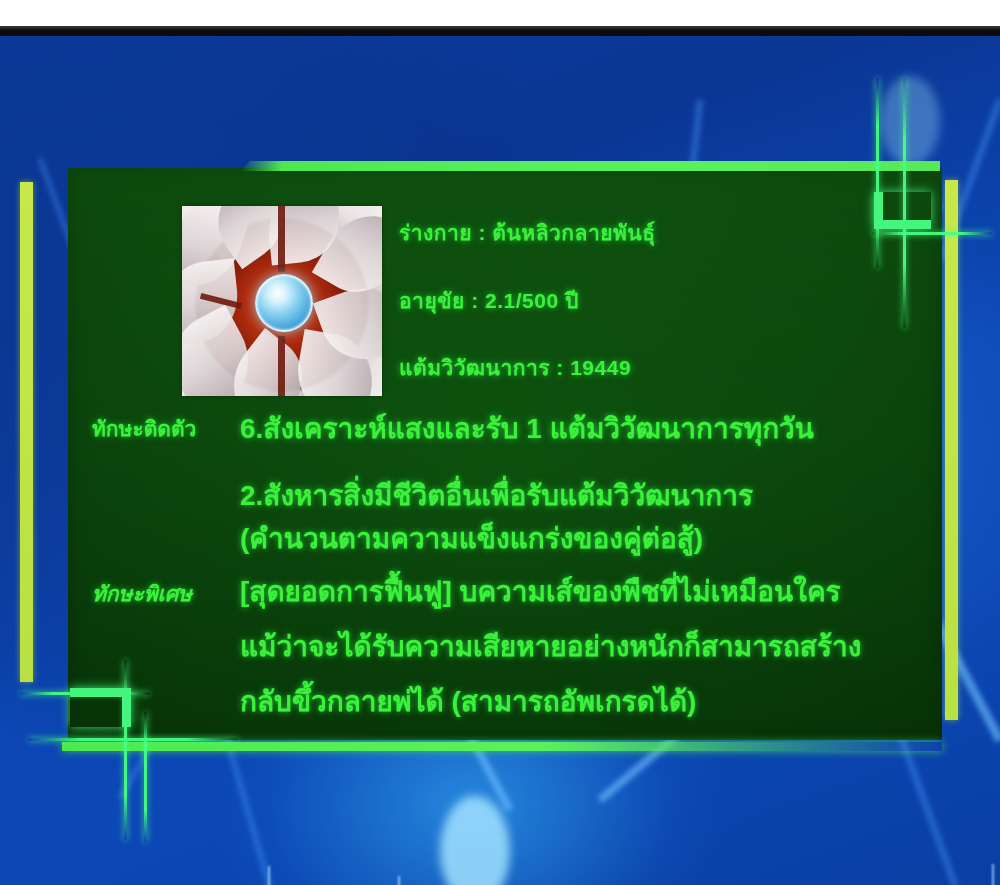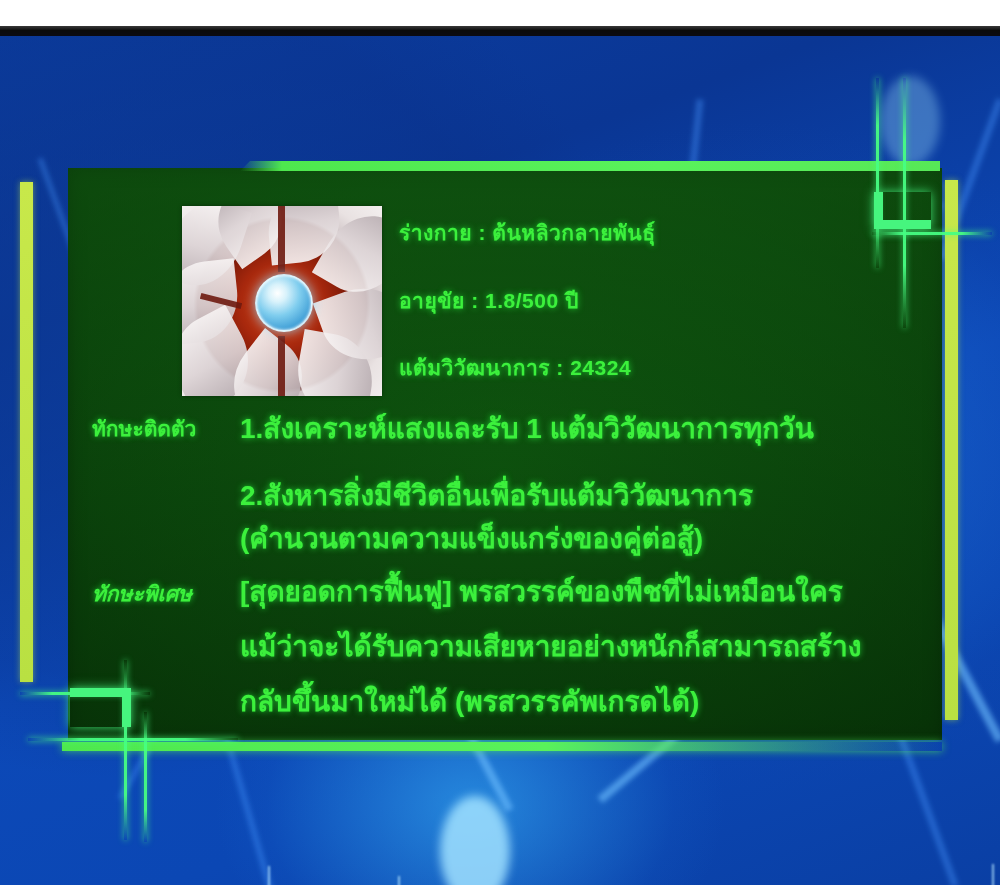--- a/index.html
+++ b/index.html
@@ -220,26 +220,26 @@
     <div class="petal" style="left:146px; top:6px; width:72px; height:84px; transform:rotate(-150deg);"></div>
     <div class="petal" style="left:86px; top:-16px; width:72px; height:72px; transform:rotate(-186deg);"></div>
     <div class="petal" style="left:34px; top:-20px; width:68px; height:70px; transform:rotate(-215deg);"></div>
     <div class="crack" style="left:96px; top:0px; width:7px; height:66px;"></div>
     <div class="crack" style="left:96px; top:130px; width:7px; height:62px;"></div>
     <div class="crack" style="left:18px; top:92px; width:42px; height:6px; transform:rotate(14deg);"></div>
     <div class="orb"></div>
   </div>
 
   <div class="txt stat" style="left:399px; top:222px;">ร่างกาย : ต้นหลิวกลายพันธุ์</div>
-  <div class="txt stat" style="left:399px; top:290px;">อายุขัย : 1.8/500 ปี</div>
-  <div class="txt stat" style="left:399px; top:357px;">แต้มวิวัฒนาการ : 24324</div>
+  <div class="txt stat" style="left:399px; top:290px;">อายุขัย : 2.1/500 ปี</div>
+  <div class="txt stat" style="left:399px; top:357px;">แต้มวิวัฒนาการ : 19449</div>
 
   <div class="txt skill-label" style="left:92px; top:418px;">ทักษะติดตัว</div>
-  <div class="txt skill-line" style="left:240px; top:415px;">1.สังเคราะห์แสงและรับ 1 แต้มวิวัฒนาการทุกวัน</div>
+  <div class="txt skill-line" style="left:240px; top:415px;">6.สังเคราะห์แสงและรับ 1 แต้มวิวัฒนาการทุกวัน</div>
   <div class="txt skill-line" style="left:240px; top:470px;margin-top:12px;">2.สังหารสิ่งมีชีวิตอื่นเพื่อรับแต้มวิวัฒนาการ</div>
   <div class="txt skill-line" style="left:240px; top:525px;">(คำนวนตามความแข็งแกร่งของคู่ต่อสู้)</div>
 
   <div class="txt skill-label" style="left:92px; top:583px;font-style:italic;">ทักษะพิเศษ</div>
-  <div class="txt skill-line" style="left:240px; top:578px;">[สุดยอดการฟื้นฟู] พรสวรรค์ของพืชที่ไม่เหมือนใคร</div>
+  <div class="txt skill-line" style="left:240px; top:578px;">[สุดยอดการฟื้นฟู] บความเส์ของพืชที่ไม่เหมือนใคร</div>
   <div class="txt skill-line" style="left:240px; top:633px;text-align:center;">แม้ว่าจะได้รับความเสียหายอย่างหนักก็สามารถสร้าง</div>
-  <div class="txt skill-line" style="left:240px; top:688px;">กลับขึ้นมาใหม่ได้ (พรสวรรคัพเกรดได้)</div>
+  <div class="txt skill-line" style="left:240px; top:688px;">กลับขึ้วกลายพ่ได้ (สามารถอัพเกรดได้)</div>
 
 </div>
 
 </body></html>

